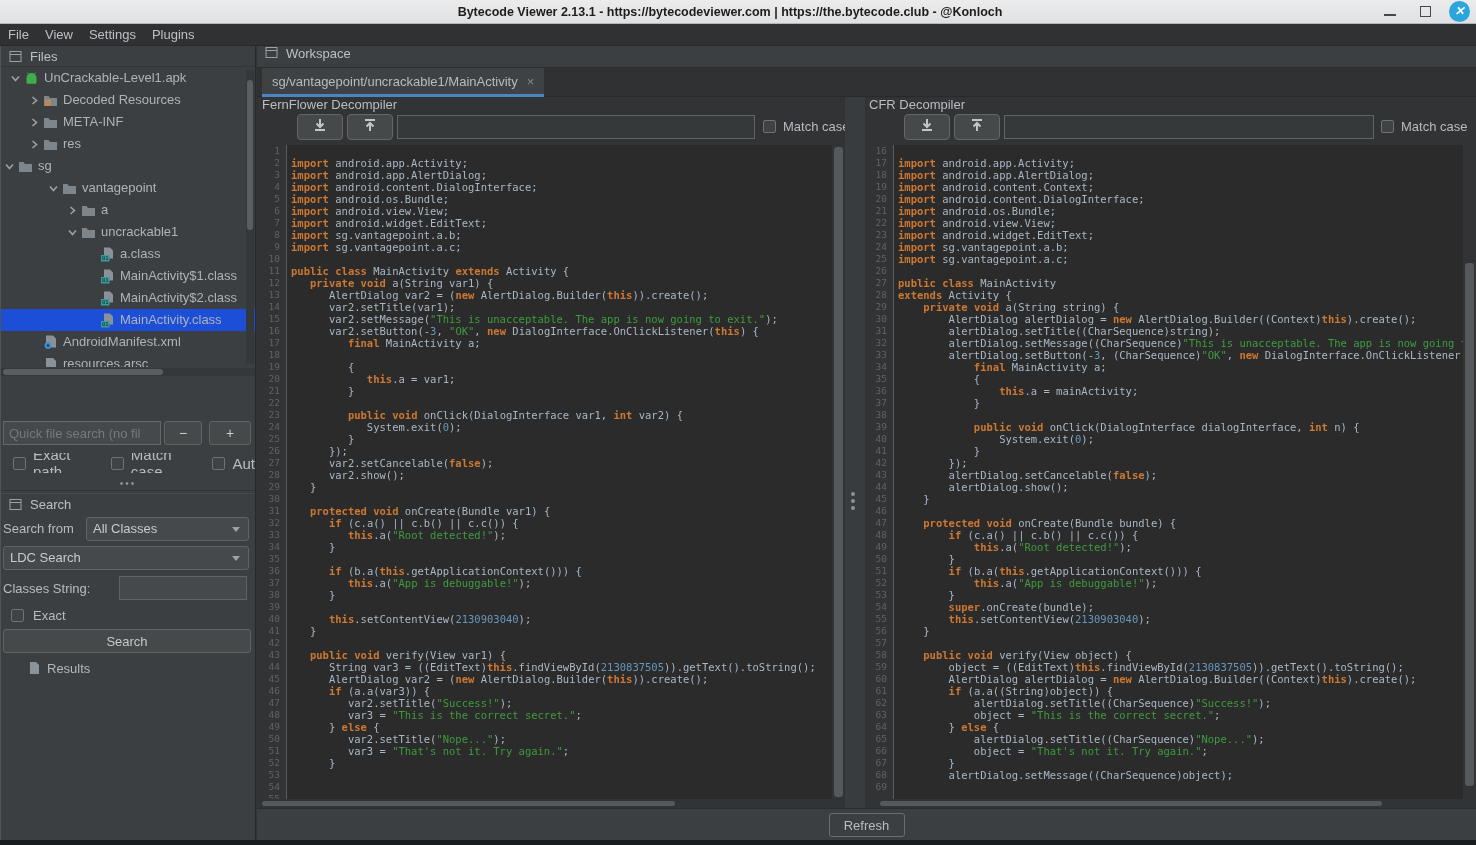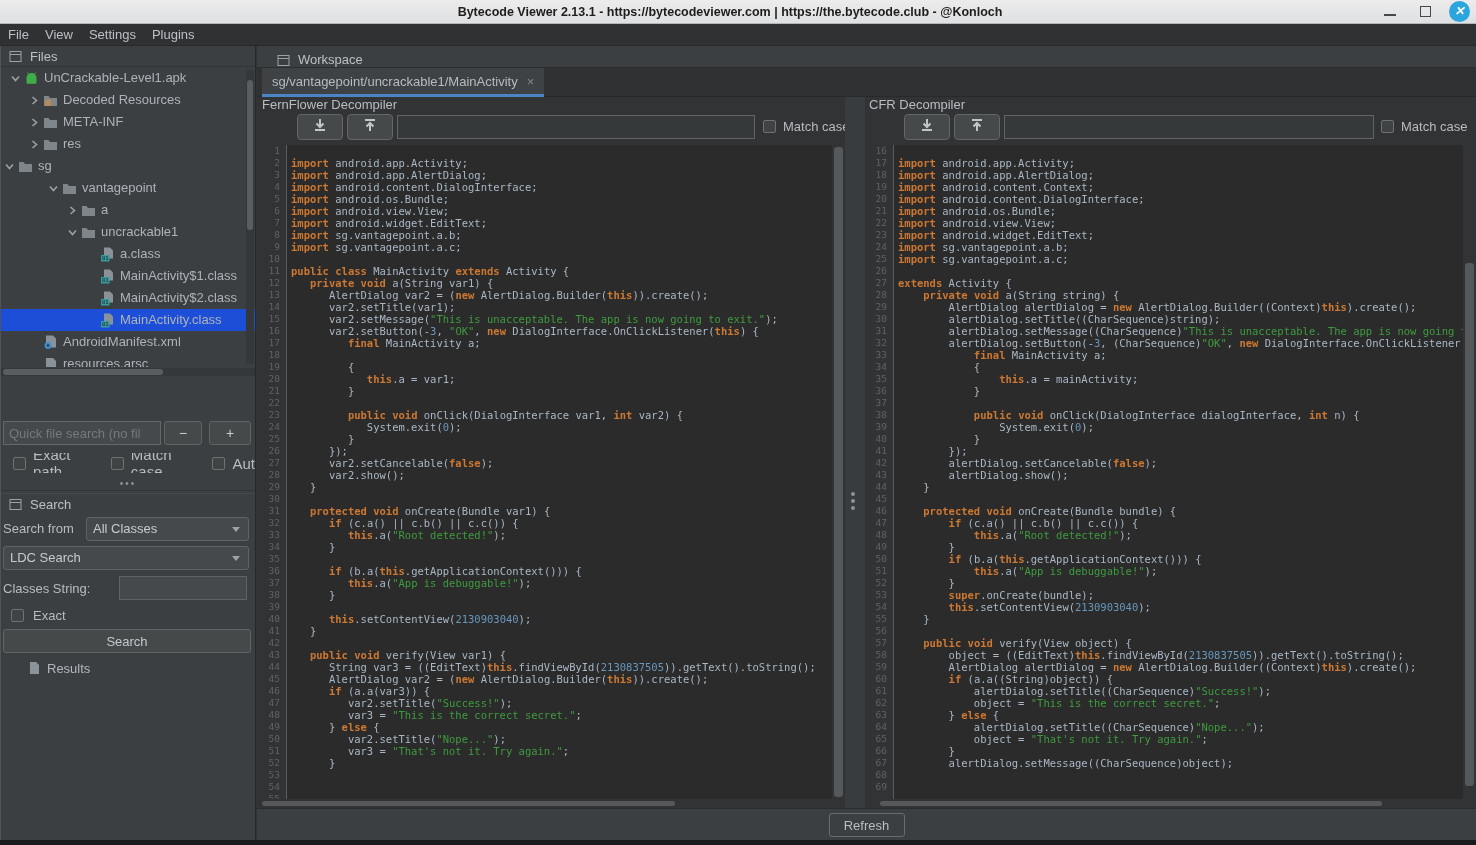--- a/index.html
+++ b/index.html
@@ -74,21 +74,21 @@
     border:1px solid #5f6365; color:#c7cbce; font-size:13px; padding:0 4px; outline:none; }
   .exact-row { position:absolute; top:560px; left:10px; height:18px; display:flex; align-items:center; gap:9px;
     font-size:13px; color:#b7bcc1; }
   .search-btn { position:absolute; top:583px; left:2px; width:248px; height:24px; background:#46494a;
     border:1px solid #606467; border-radius:3px; color:#c5c9cc; font-size:13px; }
   .results-row { position:absolute; top:612px; left:28px; height:20px; display:flex; align-items:center; gap:7px;
     font-size:13px; color:#b2b7bd; }
 
   
   .workspace { position:absolute; top:46px; left:257px; right:0; bottom:5px; background:#313335; }
-  .ws-header { height:22px; display:flex; align-items:flex-end; gap:8px; padding-left:20px;
+  .ws-header { height:22px; display:flex; align-items:flex-start; gap:8px; padding-left:8px;
     background:#3c3f41; border-bottom:1px solid #2b2d2f; font-size:13px; color:#bcc0c4; }
   .tab-bar { height:29px; background:#2f3133; border-bottom:1px solid #27292b; }
   .tab { display:inline-flex; align-items:center; height:29px; margin-left:5px; padding:0 10px;
     background:#3e4244; border-bottom:3px solid #4a86c6; font-size:13px; color:#b6bcc2; }
   .tab-close { margin-left:9px; color:#84898e; font-size:13px; }
 
   .pane { position:absolute; top:51px; height:711px; }
   .pane-ff { left:1px; width:587px; }
   .pane-cfr { left:608px; width:611px; }
   .pane-title { height:16px; line-height:15px; padding-left:4px; font-size:13px; color:#b9bec3; }
@@ -657,20 +657,21 @@
           <div class="cl"><span class="kw">import</span> android.app.Activity;</div>
           <div class="cl"><span class="kw">import</span> android.app.AlertDialog;</div>
           <div class="cl"><span class="kw">import</span> android.content.Context;</div>
           <div class="cl"><span class="kw">import</span> android.content.DialogInterface;</div>
           <div class="cl"><span class="kw">import</span> android.os.Bundle;</div>
           <div class="cl"><span class="kw">import</span> android.view.View;</div>
           <div class="cl"><span class="kw">import</span> android.widget.EditText;</div>
           <div class="cl"><span class="kw">import</span> sg.vantagepoint.a.b;</div>
           <div class="cl"><span class="kw">import</span> sg.vantagepoint.a.c;</div>
           <div class="cl"></div>
+          <div class="cl"><span class="kw">public</span> <span class="kw">class</span> MainActivity</div>
           <div class="cl"><span class="kw">extends</span> Activity {</div>
           <div class="cl">    <span class="kw">private</span> <span class="kw">void</span> a(String string) {</div>
           <div class="cl">        AlertDialog alertDialog = <span class="kw">new</span> AlertDialog.Builder((Context)<span class="kw">this</span>).create();</div>
           <div class="cl">        alertDialog.setTitle((CharSequence)string);</div>
           <div class="cl">        alertDialog.setMessage((CharSequence)<span class="str">"This is unacceptable. The app is now going to exit."</span>);</div>
           <div class="cl">        alertDialog.setButton(-<span class="num">3</span>, (CharSequence)<span class="str">"OK"</span>, <span class="kw">new</span> DialogInterface.OnClickListener(){</div>
           <div class="cl">            <span class="kw">final</span> MainActivity a;</div>
           <div class="cl">            {</div>
           <div class="cl">                <span class="kw">this</span>.a = mainActivity;</div>
           <div class="cl">            }</div>

